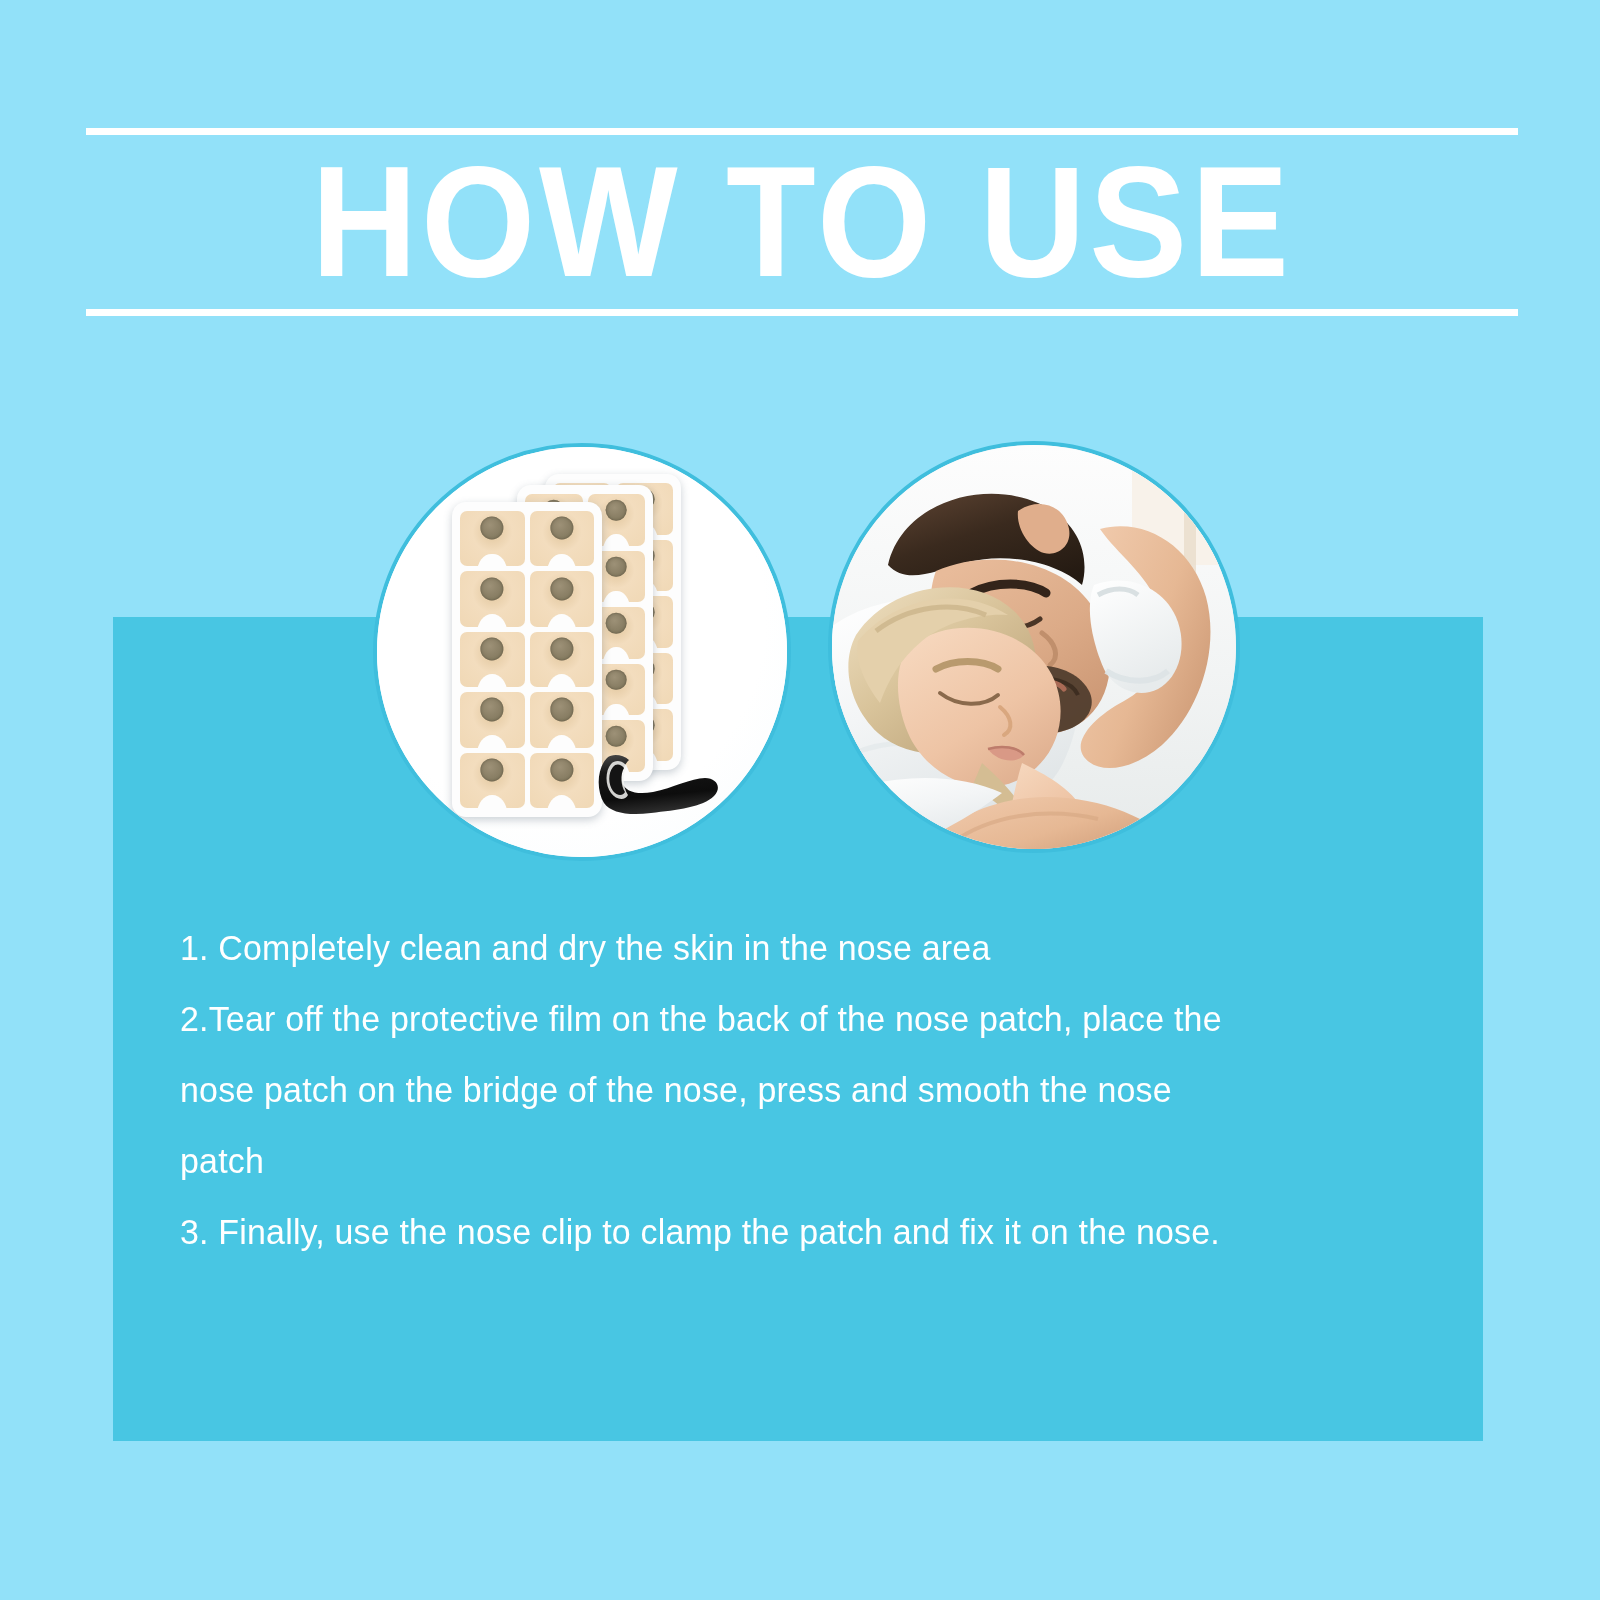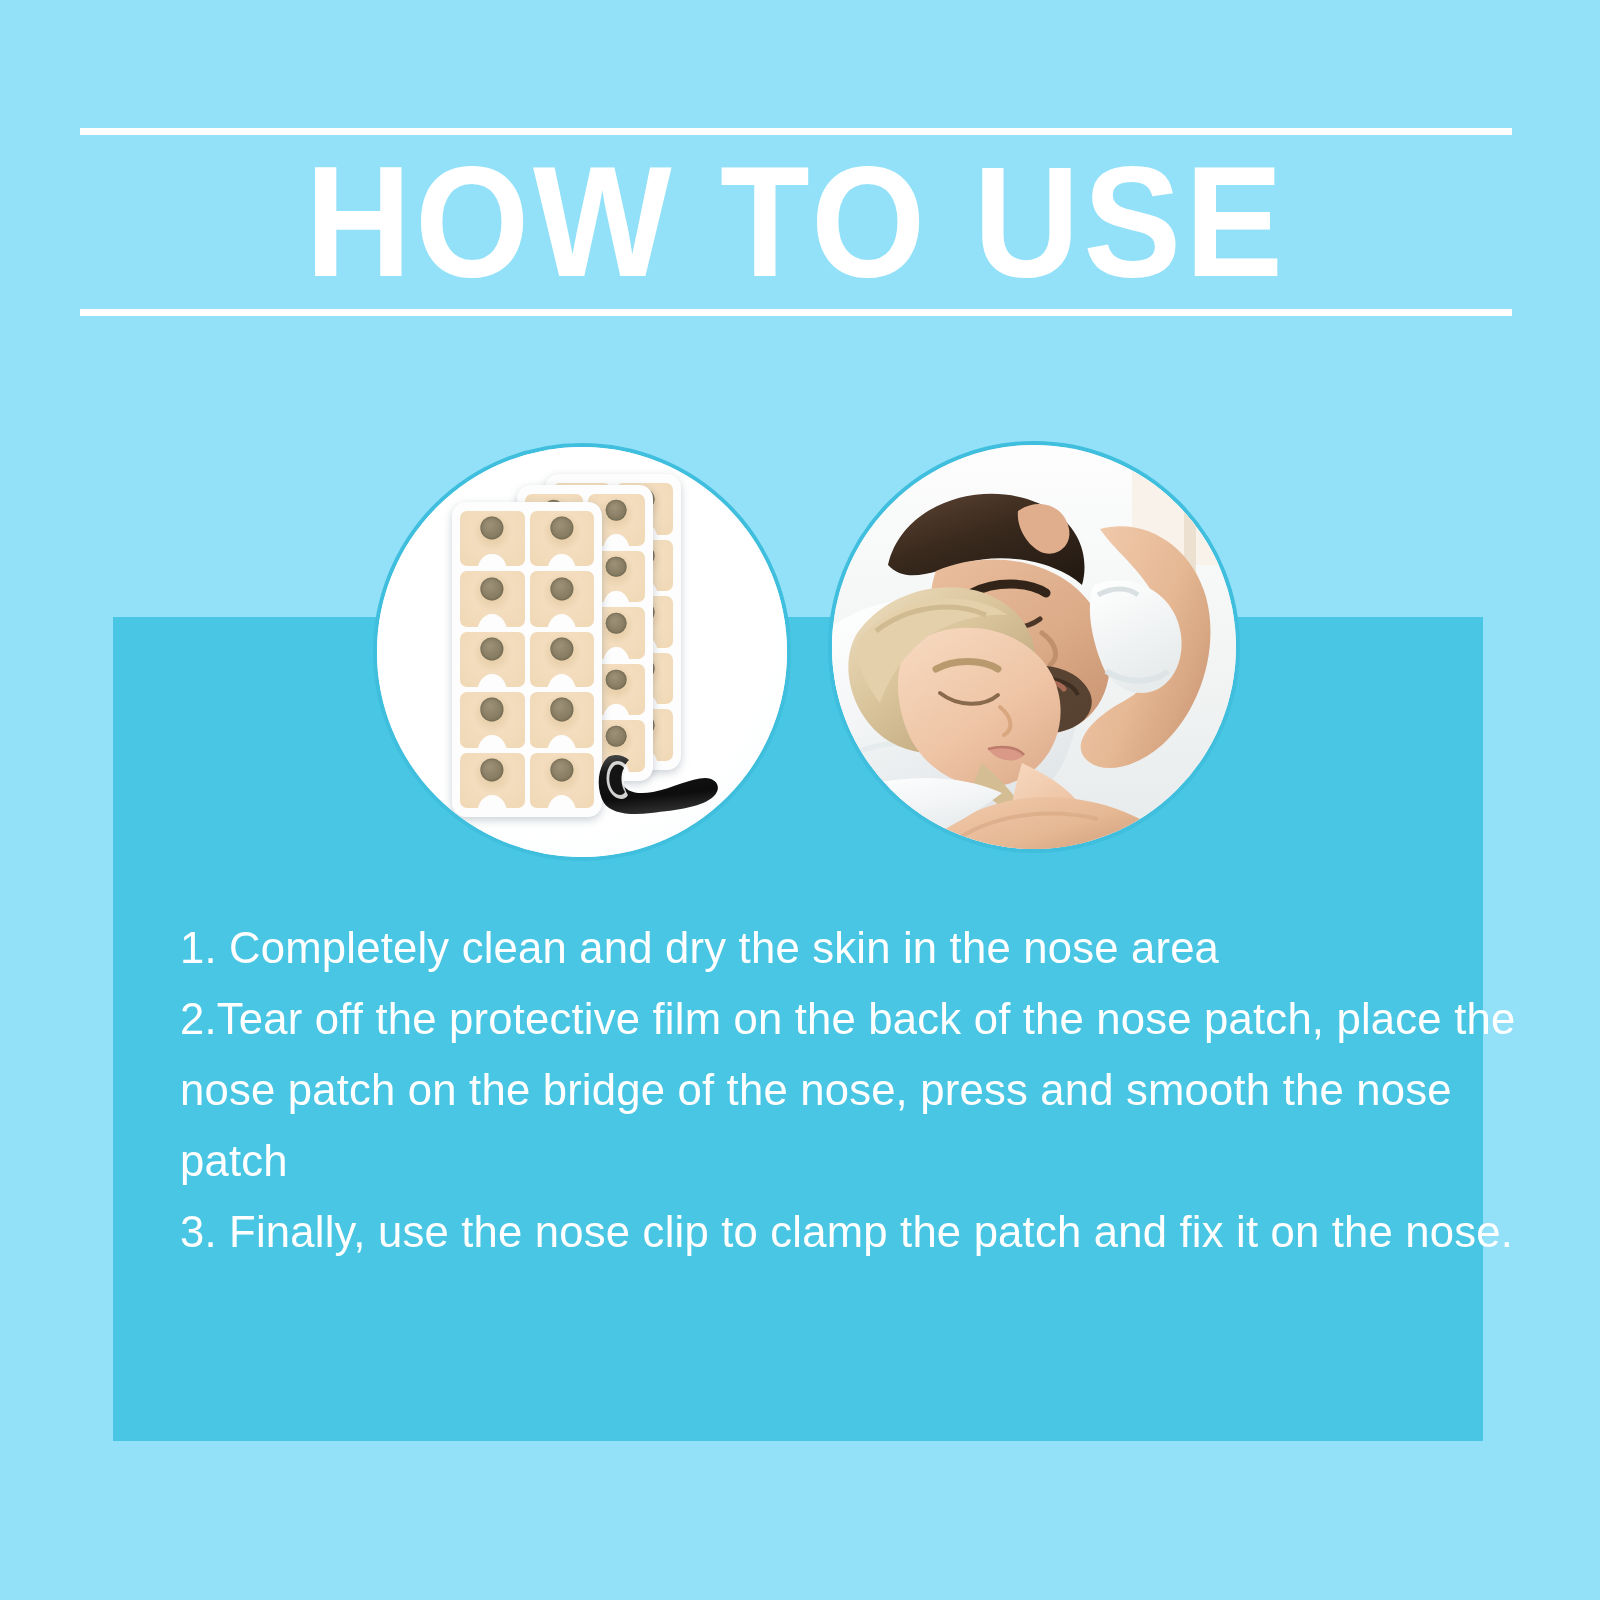--- a/index.html
+++ b/index.html
@@ -17,21 +17,21 @@
     position: relative;
     width: 1600px;
     height: 1600px;
     background: #92e1f9;
     overflow: hidden;
   }
 
   
   #header {
     position: absolute;
-    left: 80px;
+    left: 86px;
     top: 128px;
     width: 1432px;
     height: 236px;
   }
   .rule {
     position: absolute;
     left: 0;
     width: 100%;
     height: 7px;
     background: #ffffff;
@@ -179,21 +179,21 @@
   .sleep-scene { position: absolute; inset: 0; overflow: hidden; }
 
   
   #steps {
     position: absolute;
     left: 180px;
     top: 912px;
     width: 1300px;
     color: #ffffff;
     font-family: "Liberation Sans Narrow", "Liberation Sans", sans-serif;
-    font-size: 45px;
+    font-size: 35px;
     line-height: 71px;
     letter-spacing: 0.2px;
   }
   .step-line {
     white-space: nowrap;
     transform: scaleX(0.97);
     transform-origin: left center;
   }
 </style>
 </head>

